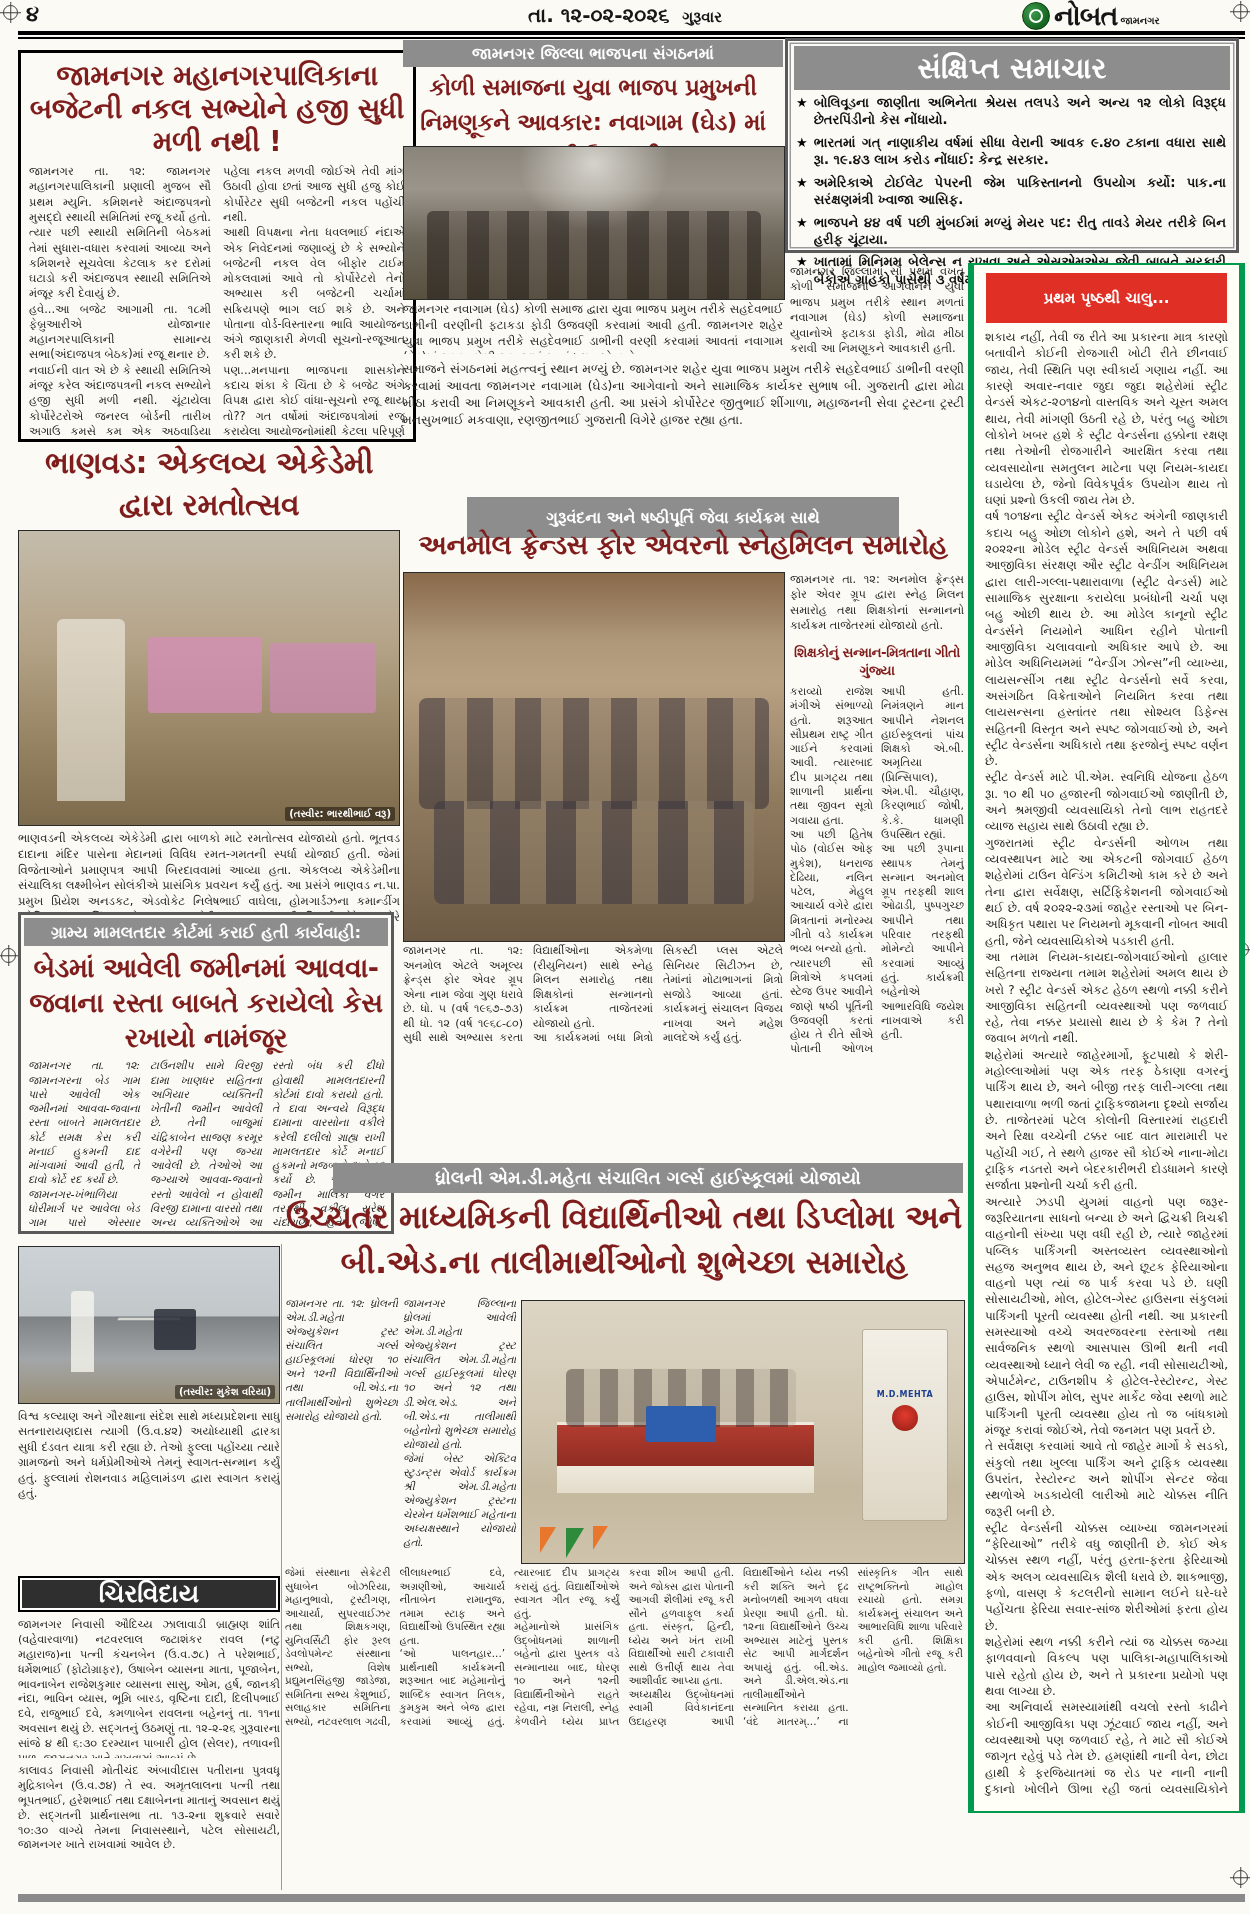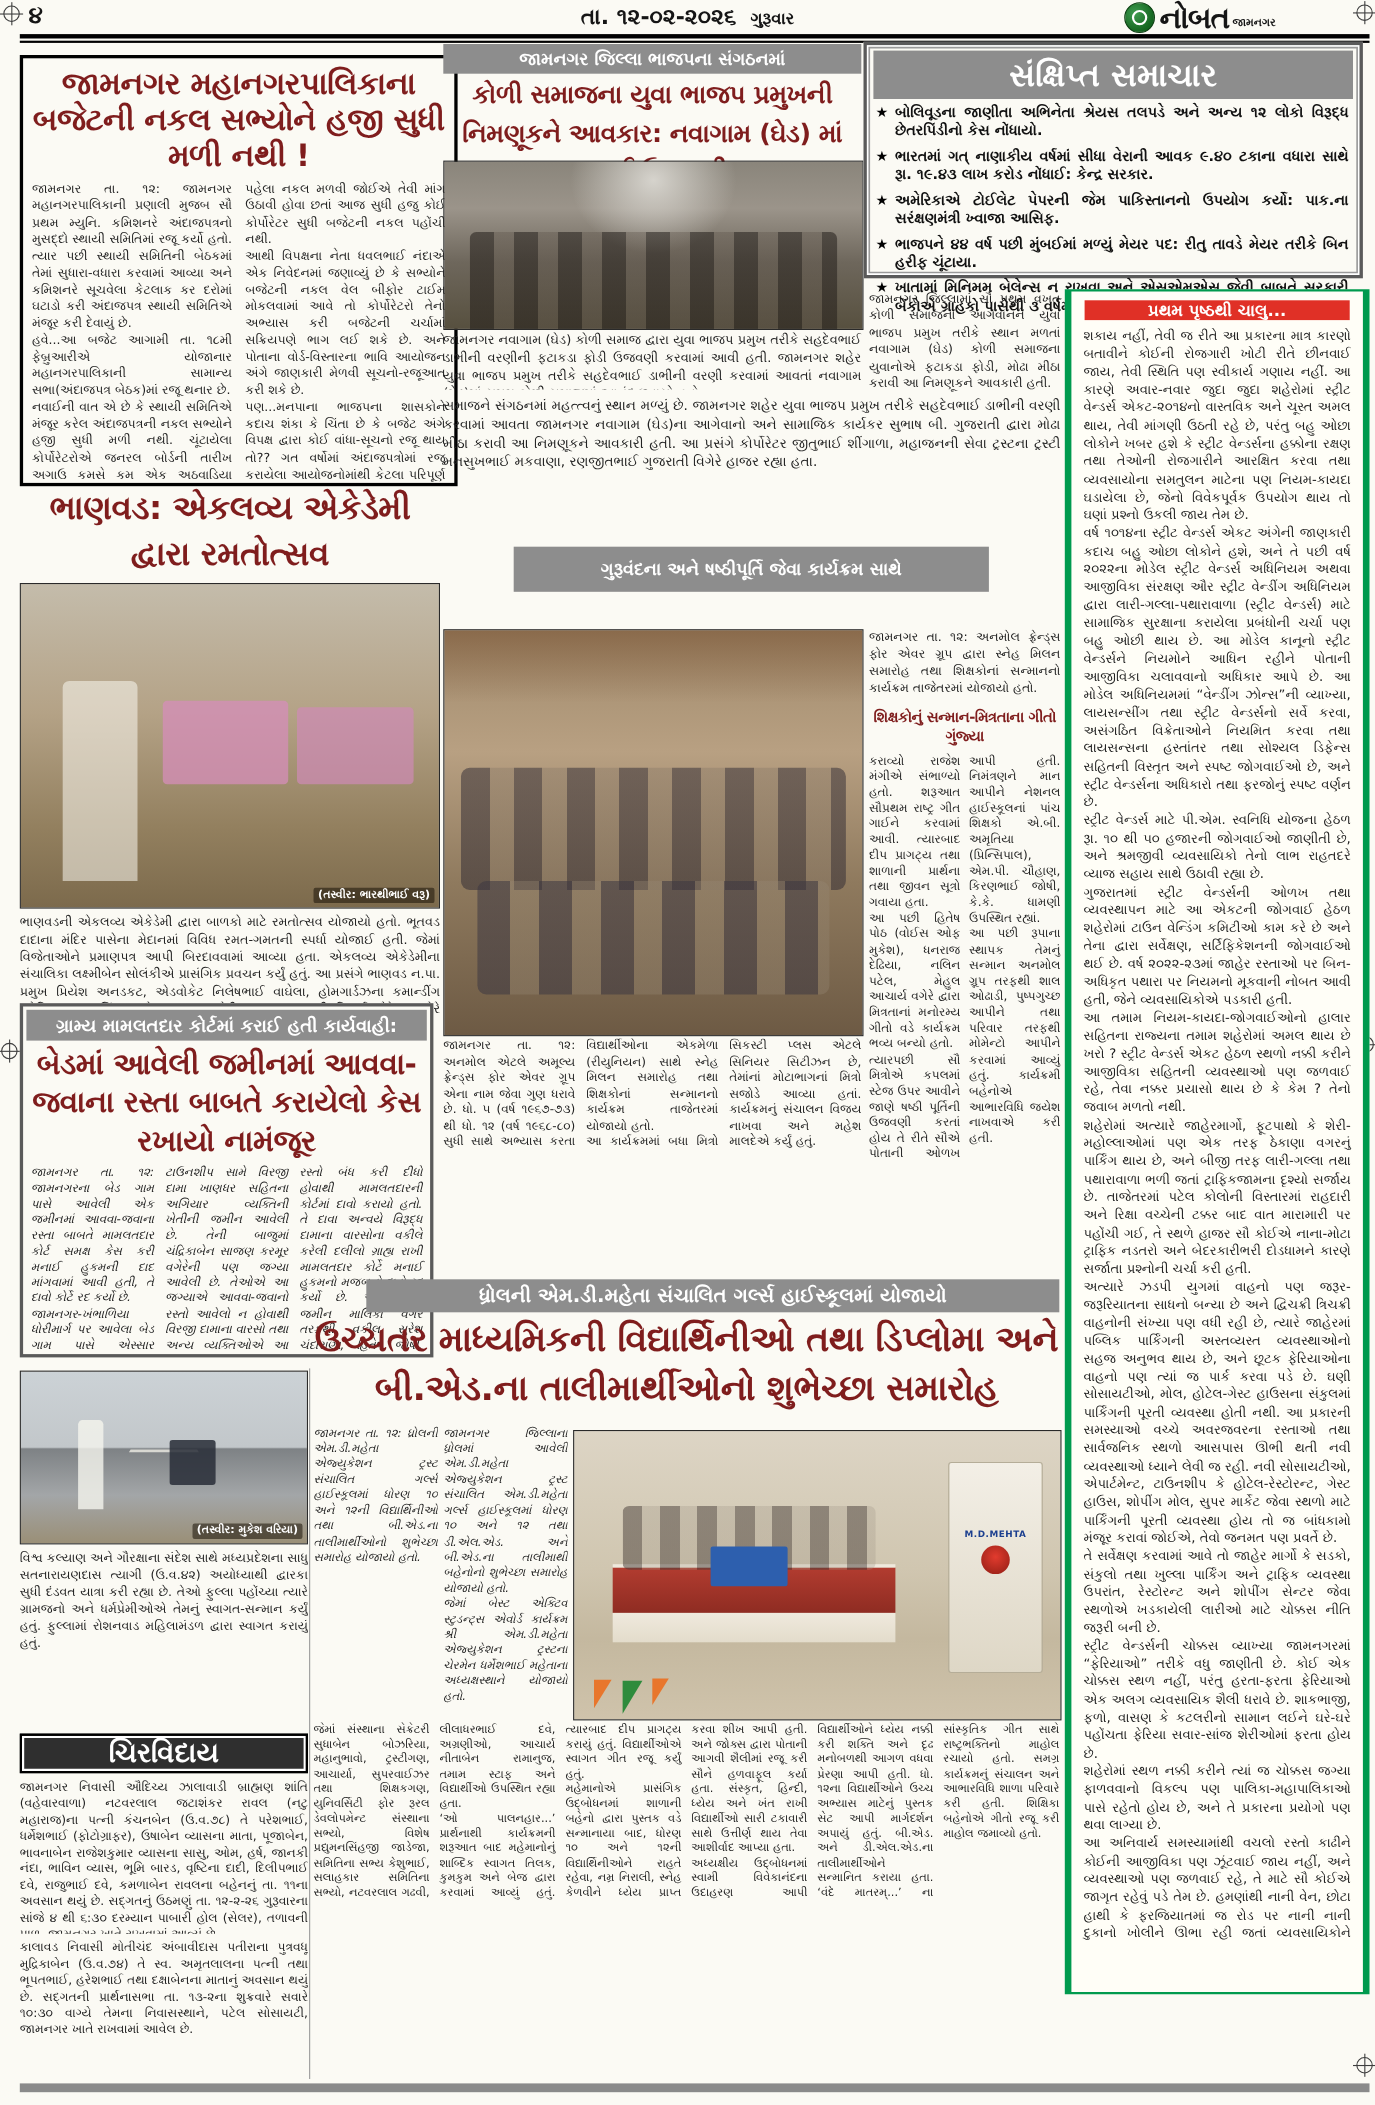--- a/index.html
+++ b/index.html
@@ -18,21 +18,21 @@
   .rule{background:#000;}
   .grayrule{background:#8a8a8a;}
   .regmark{width:13px;height:13px;border:1.5px solid #3f3f3f;border-radius:50%;position:absolute;}
   .regmark::before{content:"";position:absolute;left:50%;top:-4px;bottom:-4px;width:1.5px;background:#3f3f3f;transform:translateX(-50%);}
   .regmark::after{content:"";position:absolute;top:50%;left:-4px;right:-4px;height:1.5px;background:#3f3f3f;transform:translateY(-50%);}
   .logo-circle{width:26px;height:26px;border-radius:50%;background:radial-gradient(circle at 35% 35%,#3f9b4f,#14651f 70%);display:inline-block;vertical-align:middle;margin-right:4px;border:1.5px solid #0c3f12;position:relative;}
   .logo-circle::after{content:"";position:absolute;inset:6px;border:2px solid #fff;border-radius:50%;}
   .star{color:#000;margin-right:6px;flex:0 0 auto;font-size:13px;}
   .brief-item{display:flex;align-items:flex-start;margin:4px 10px 5px 8px;font-size:13.2px;font-weight:bold;line-height:1.32;text-align:justify;color:#111;}
   .contbox{border-left:6px solid #009a4e;border-right:6px solid #009a4e;border-top:2.5px solid #009a4e;border-bottom:2.5px solid #009a4e;background:#fffef7;}
-  .redband{background:#e03026;color:#fff;font-weight:bold;text-align:center;font-size:15px;padding:0 0;margin:8px 12px 6px 12px;}
+  .redband{background:#e03026;color:#fff;font-weight:bold;text-align:center;font-size:15px;padding:16px 0;margin:8px 12px 6px 12px;}
   .obitband{background:#2f2f2f;color:#fff;font-weight:bold;text-align:center;border:2px solid #000;box-shadow:inset 0 0 0 2px #fff;}
   .vline{background:#9a9a9a;width:1px;}
   .pdm{position:absolute;right:16px;top:28px;width:84px;height:190px;background:linear-gradient(180deg,#f3efe6,#ded7c6);border:1px solid #b5ad98;border-radius:3px;}
   .pdm .pdm-label{margin-top:60px;text-align:center;font-size:8px;font-weight:bold;color:#1c3f8f;letter-spacing:.5px;}
   .pdm::after{content:"";display:block;width:26px;height:26px;margin:6px auto 0;background:radial-gradient(circle at 50% 40%,#e23b2e,#8f1d14);border-radius:50%;}
   .flag{position:absolute;width:0;height:0;border-style:solid;}
   .redtable{position:absolute;left:8%;right:34%;top:46%;height:26%;background:linear-gradient(180deg,#b23c30,#8f2c22 60%,#efe9dd 61%,#e3dccb);border-top:3px solid #efe9dd;}
 </style>
 </head>
 <body>
@@ -113,20 +113,21 @@
       <div style="position:absolute;left:30%;top:0;width:40%;height:55%;background:radial-gradient(ellipse at 50% 20%,rgba(226,224,218,.85),transparent 70%)"></div>
       <div style="position:absolute;left:6%;bottom:0;width:88%;height:58%;background:repeating-linear-gradient(90deg,rgba(35,30,26,.55) 0 22px,rgba(90,80,70,.35) 22px 40px);border-radius:6px 6px 0 0"></div>
     </div>
     <div class="bodytxt abs" style="left:0;top:264px;width:380px;font-size:11.8px;line-height:1.35;height:52px">જામનગર નવાગામ (ઘેડ) કોળી સમાજ દ્વારા યુવા ભાજપ પ્રમુખ તરીકે સહદેવભાઈ ડાભીની વરણીની ફટાકડા ફોડી ઉજવણી કરવામાં આવી હતી. જામનગર શહેર યુવા ભાજપ પ્રમુખ તરીકે સહદેવભાઈ ડાભીની વરણી કરવામાં આવતાં નવાગામ (ઘેડ)માં સમગ્ર કોળી સમાજમાં આનંદ છવાયો હતો.</div>
     <div class="bodytxt abs" style="left:387px;top:226px;width:174px;font-size:11.4px;line-height:1.35;height:94px">જામનગર જિલ્લામાં સૌ પ્રથમ વખત કોળી સમાજના આગેવાનને યુવા ભાજપ પ્રમુખ તરીકે સ્થાન મળતાં નવાગામ (ઘેડ) કોળી સમાજના યુવાનોએ ફટાકડા ફોડી, મોઢા મીઠા કરાવી આ નિમણૂકને આવકારી હતી.</div>
     <div class="bodytxt abs" style="left:0;top:322px;width:561px;font-size:12.4px;line-height:1.38;height:96px">સમાજને સંગઠનમાં મહત્ત્વનું સ્થાન મળ્યું છે. જામનગર શહેર યુવા ભાજપ પ્રમુખ તરીકે સહદેવભાઈ ડાભીની વરણી કરવામાં આવતા જામનગર નવાગામ (ઘેડ)ના આગેવાનો અને સામાજિક કાર્યકર સુભાષ બી. ગુજરાતી દ્વારા મોઢા મીઠા કરાવી આ નિમણૂકને આવકારી હતી. આ પ્રસંગે કોર્પોરેટર જીતુભાઈ શીંગાળા, મહાજનની સેવા ટ્રસ્ટના ટ્રસ્ટી મનસુખભાઈ મકવાણા, રણજીતભાઈ ગુજરાતી વિગેરે હાજર રહ્યા હતા.</div>
   </section>
 
   <section class="abs" style="left:403px;top:497px;width:562px">
     <div class="kicker abs" style="left:64px;top:0;width:432px;height:41px;font-size:16px">ગુરૂવંદના અને ષષ્ઠીપૂર્તિ જેવા કાર્યક્રમ સાથે</div>
+    <h1 class="hl abs" style="left:0;top:29px;width:560px;font-size:27px;line-height:1.4;margin:0">અનમોલ ફ્રેન્ડસ ફોર એવરનો સ્નેહમિલન સમારોહ</h1>
     <div class="photo abs" style="left:0;top:75px;width:380px;height:368px;background:linear-gradient(180deg,#a08a6c 0%,#b8a082 30%,#8f7a5e 62%,#6d5a44 100%)">
       <div style="position:absolute;left:4%;top:34%;width:92%;height:30%;background:repeating-linear-gradient(90deg,rgba(45,40,50,.5) 0 26px,rgba(130,115,100,.35) 26px 48px);border-radius:8px"></div>
       <div style="position:absolute;left:8%;top:62%;width:84%;height:28%;background:repeating-linear-gradient(90deg,rgba(60,55,65,.55) 0 30px,rgba(150,135,115,.35) 30px 56px);border-radius:8px"></div>
       <div style="position:absolute;left:0;top:0;width:100%;height:18%;background:linear-gradient(180deg,rgba(120,80,48,.55),transparent)"></div>
     </div>
     <div class="bodytxt abs" style="left:387px;top:75px;width:174px;font-size:11.4px;line-height:1.35;height:66px">જામનગર તા. ૧૨: અનમોલ ફ્રેન્ડ્સ ફોર એવર ગ્રૂપ દ્વારા સ્નેહ મિલન સમારોહ તથા શિક્ષકોનાં સન્માનનો કાર્યક્રમ તાજેતરમાં યોજાયો હતો.</div>
     <div class="abs hl" style="left:387px;top:146px;width:174px;font-size:13.5px;line-height:1.35">શિક્ષકોનું સન્માન-મિત્રતાના ગીતો ગુંજ્યા</div>
     <div class="bodytxt c2 abs" style="left:387px;top:188px;width:174px;font-size:11px;line-height:1.3;height:462px;column-gap:8px">કરાવ્યો રાજેશ મંગીએ સંભાળ્યો હતો. શરૂઆત સૌપ્રથમ રાષ્ટ્ર ગીત ગાઈને કરવામાં આવી. ત્યારબાદ દીપ પ્રાગટ્ય તથા શાળાની પ્રાર્થના તથા જીવન સૂત્રો ગવાયા હતા.
 આ પછી હિતેષ પોઠ (વોઈસ ઓફ મુકેશ), ધનરાજ દેઢિયા, નલિન પટેલ, મેહુલ આચાર્ય વગેરે દ્વારા મિત્રતાનાં મનોરમ્ય ગીતો વડે કાર્યક્રમ ભવ્ય બન્યો હતો.
 ત્યારપછી સૌ મિત્રોએ કપલમાં સ્ટેજ ઉપર આવીને જાણે ષષ્ઠી પૂર્તિની ઉજવણી કરતાં હોય તે રીતે સૌએ પોતાની ઓળખ આપી હતી. નિમંત્રણને માન આપીને નેશનલ હાઈસ્કૂલનાં પાંચ શિક્ષકો એ.બી. અમૃતિયા (પ્રિન્સિપાલ), એમ.પી. ચૌહાણ, કિરણભાઈ જોષી, કે.કે. ધામણી ઉપસ્થિત રહ્યાં.

